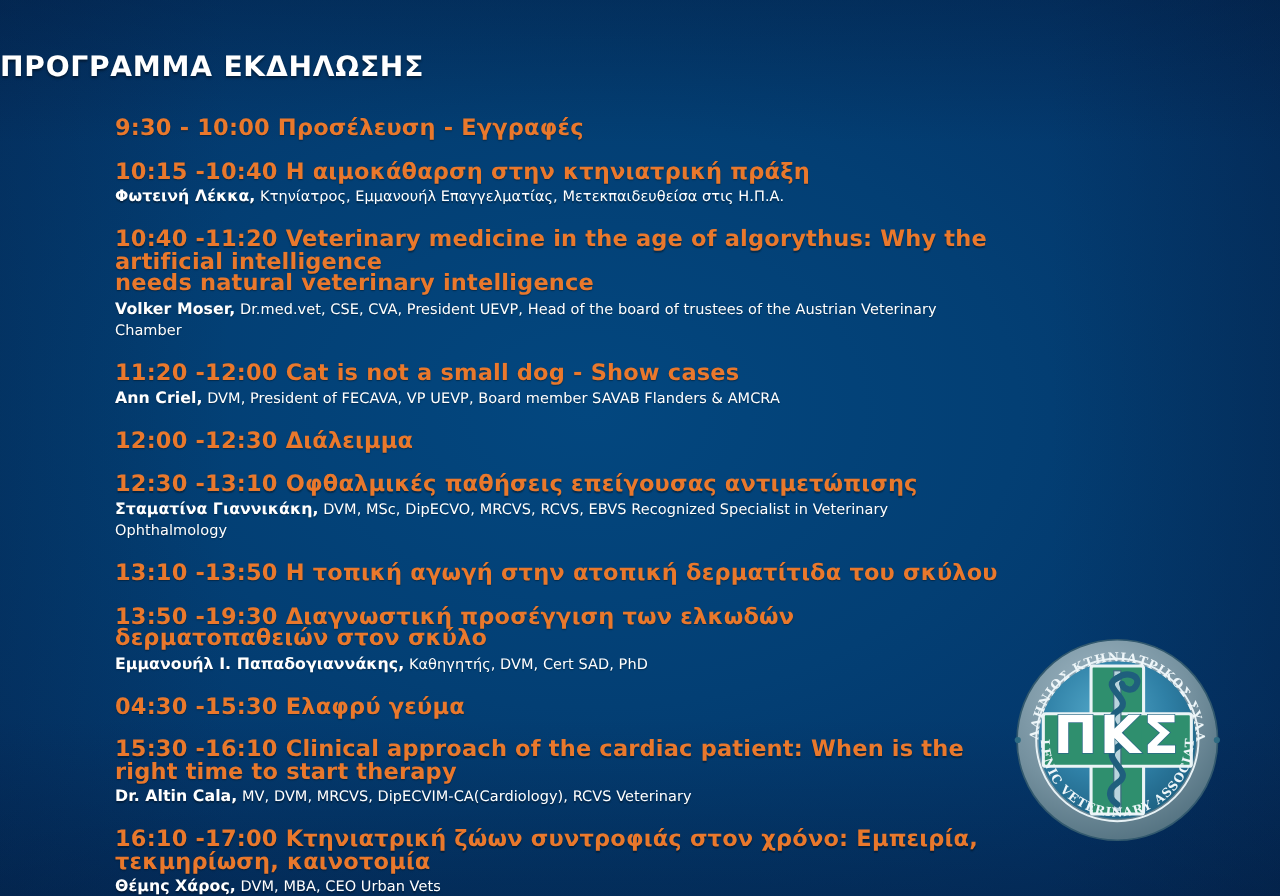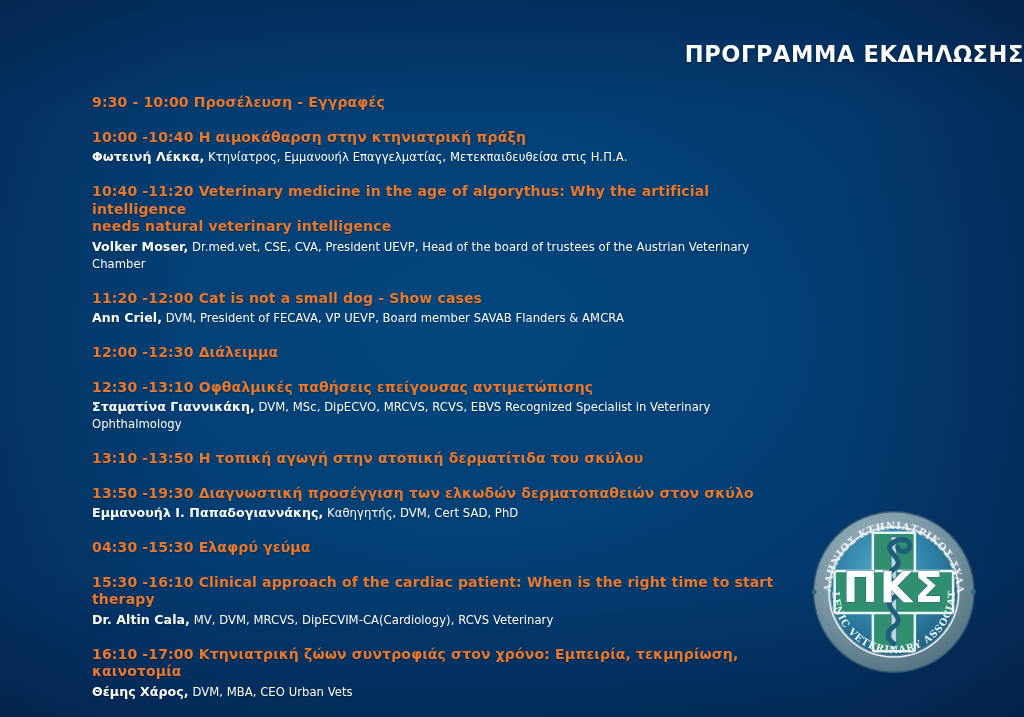--- a/index.html
+++ b/index.html
@@ -32,21 +32,21 @@
     background:
       linear-gradient(180deg, rgba(2,22,52,0.30) 0%, rgba(0,0,0,0) 16%, rgba(0,0,0,0) 80%, rgba(2,20,48,0.30) 100%),
       linear-gradient(90deg, rgba(3,26,58,0.22) 0%, rgba(0,0,0,0) 18%, rgba(0,0,0,0) 82%, rgba(3,24,54,0.28) 100%);
   }
 
   .page-title {
     position: absolute;
     top: 41px;
     left: 0;
     width: 1024px;
-    text-align: right;
+    text-align: left;
     color: #ffffff;
     font-size: 22.5px;
     font-weight: bold;
     letter-spacing: 0.6px;
     text-shadow: 0 1px 2px rgba(0,0,0,0.45);
     z-index: 3;
   }
 
   .schedule {
     position: absolute;
@@ -55,21 +55,21 @@
     width: 710px;
     z-index: 3;
   }
 
   .slot {
     margin-bottom: 17px;
   }
 
   .slot-heading {
     color: #e9782c;
-    font-size: 14px;
+    font-size: 18px;
     font-weight: bold;
     line-height: 17.5px;
     letter-spacing: 0.15px;
     text-shadow: 0 1px 1px rgba(0,0,0,0.35);
     white-space: pre-line;
   }
 
   .slot-speaker {
     color: #ffffff;
     font-size: 11.6px;
@@ -102,21 +102,21 @@
 <div id="poster">
 
   <div class="page-title">ΠΡΟΓΡΑΜΜΑ ΕΚΔΗΛΩΣΗΣ</div>
 
   <div class="schedule">
 
   <div class="slot no-speaker">
         <div class="slot-heading">9:30 - 10:00 Προσέλευση - Εγγραφές</div>
       </div>
       <div class="slot">
-        <div class="slot-heading">10:00 -10:40 Η αιμοκάθαρση στην κτηνιατρική πράξη</div>
+        <div class="slot-heading">10:15 -10:40 Η αιμοκάθαρση στην κτηνιατρική πράξη</div>
         <div class="slot-speaker"><span class="sp-name">Φωτεινή Λέκκα,</span><span class="sp-cred"> Κτηνίατρος, Εμμανουήλ Επαγγελματίας, Μετεκπαιδευθείσα στις Η.Π.Α.</span></div>
       </div>
       <div class="slot">
         <div class="slot-heading">10:40 -11:20 Veterinary medicine in the age of algorythus: Why the artificial intelligence
 needs natural veterinary intelligence</div>
         <div class="slot-speaker"><span class="sp-name">Volker Moser,</span><span class="sp-cred"> Dr.med.vet, CSE, CVA, President UEVP, Head of the board of trustees of the Austrian Veterinary Chamber</span></div>
       </div>
       <div class="slot">
         <div class="slot-heading">11:20 -12:00 Cat is not a small dog - Show cases</div>
         <div class="slot-speaker"><span class="sp-name">Ann Criel,</span><span class="sp-cred"> DVM, President of FECAVA, VP UEVP, Board member SAVAB Flanders &amp; AMCRA</span></div>

